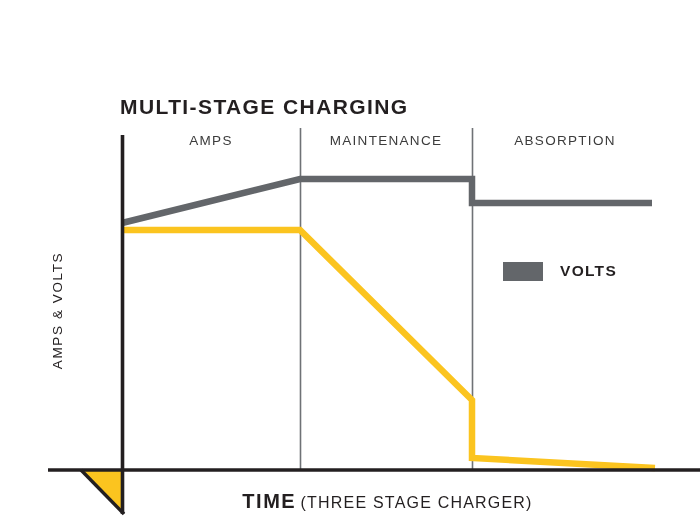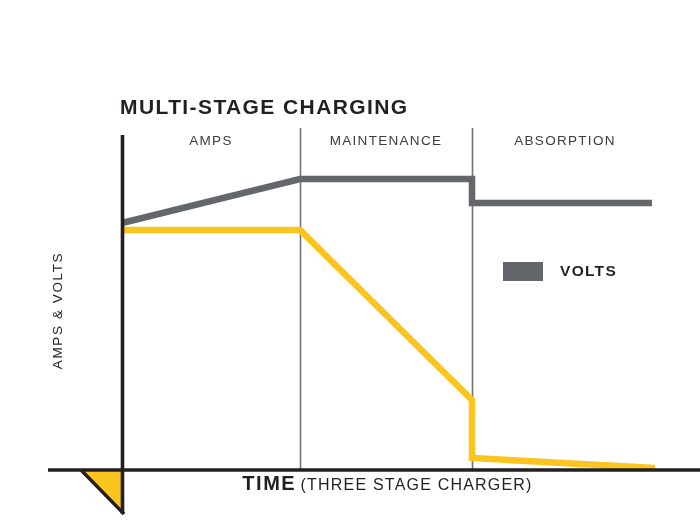--- a/index.html
+++ b/index.html
@@ -58,21 +58,21 @@
     font-size: 13.5px;
     letter-spacing: 1.6px;
     color: #231f20;
     text-align: center;
     white-space: nowrap;
   }
 
   .x-axis-label {
     position: absolute;
     left: 120px;
-    top: 424px;
+    top: 442px;
     width: 535px;
     text-align: center;
     white-space: nowrap;
   }
   .x-axis-label .bold {
     font-size: 20px;
     font-weight: bold;
     letter-spacing: 1.5px;
     color: #231f20;
   }

